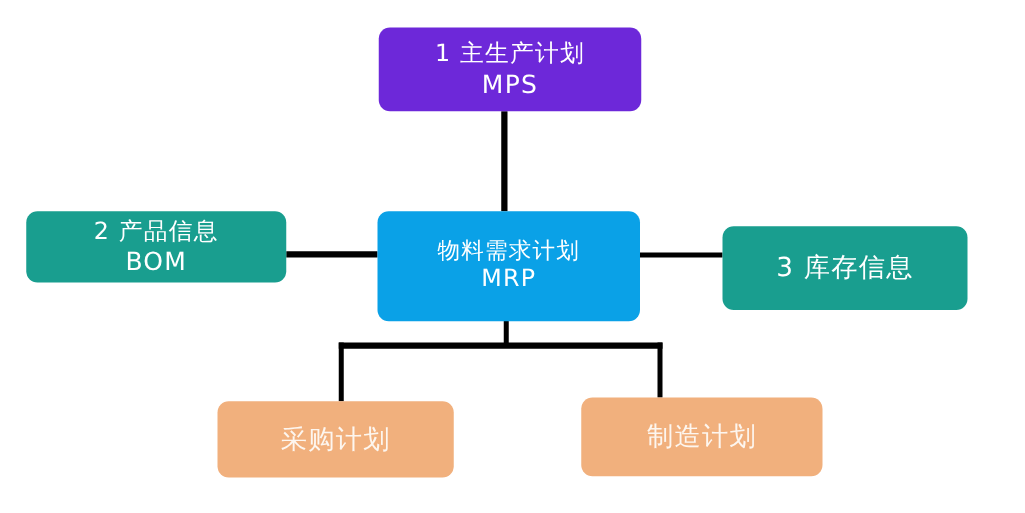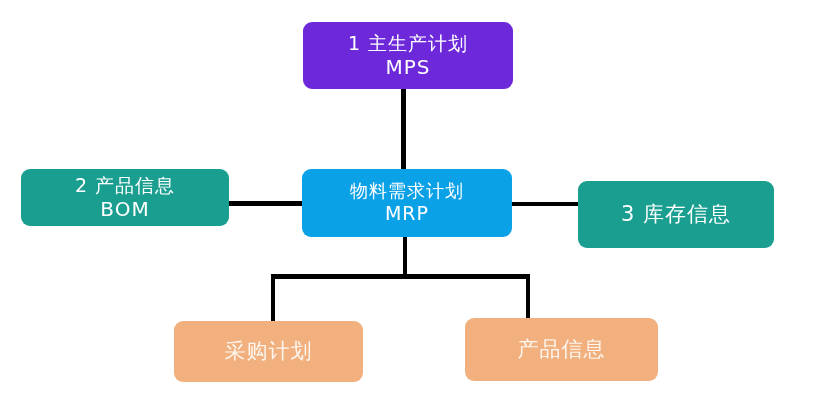--- a/index.html
+++ b/index.html
@@ -30,21 +30,21 @@
     .node .line1, .node .line2 {
       display: block;
       white-space: nowrap;
     }
     .teal { background: #199e8f; }
     .blue { background: #0aa1e7; }
     .orange { background: #f1b07d; color: #fdf6ef; }
 
     #node-mps  { left: 303px; top: 22px;  width: 210px; height: 67px; font-size: 19px; }
     #node-bom  { left: 21px;  top: 169px; width: 208px; height: 57px; font-size: 19px; }
-    #node-mrp  { left: 302px; top: 169px; width: 210px; height: 68px; font-size: 18px; }
+    #node-mrp  { left: 302px; top: 169px; width: 210px; height: 88px; font-size: 18px; }
     #node-inv  { left: 578px; top: 181px; width: 196px; height: 67px; font-size: 21px; }
     #node-pur  { left: 174px; top: 321px; width: 189px; height: 61px; font-size: 21px; }
     #node-mfg  { left: 465px; top: 318px; width: 193px; height: 63px; font-size: 21px; }
 
     #node-mrp .line2 { font-size: 19px; }
     #node-mps .line2, #node-bom .line2 { font-size: 20px; }
 
     .connector {
       position: absolute;
       background: #000000;
@@ -85,14 +85,14 @@
 
 <div class="node teal" id="node-inv" style="background: rgb(25, 158, 143);">
   <span class="line1">3 库存信息</span>
 </div>
 
 <div class="node orange" id="node-pur" style="background: rgb(241, 176, 125);">
   <span class="line1">采购计划</span>
 </div>
 
 <div class="node orange" id="node-mfg" style="background: rgb(241, 176, 125);">
-  <span class="line1">产品信息</span>
+  <span class="line1">制造计划</span>
 </div>
 
 </body></html>

